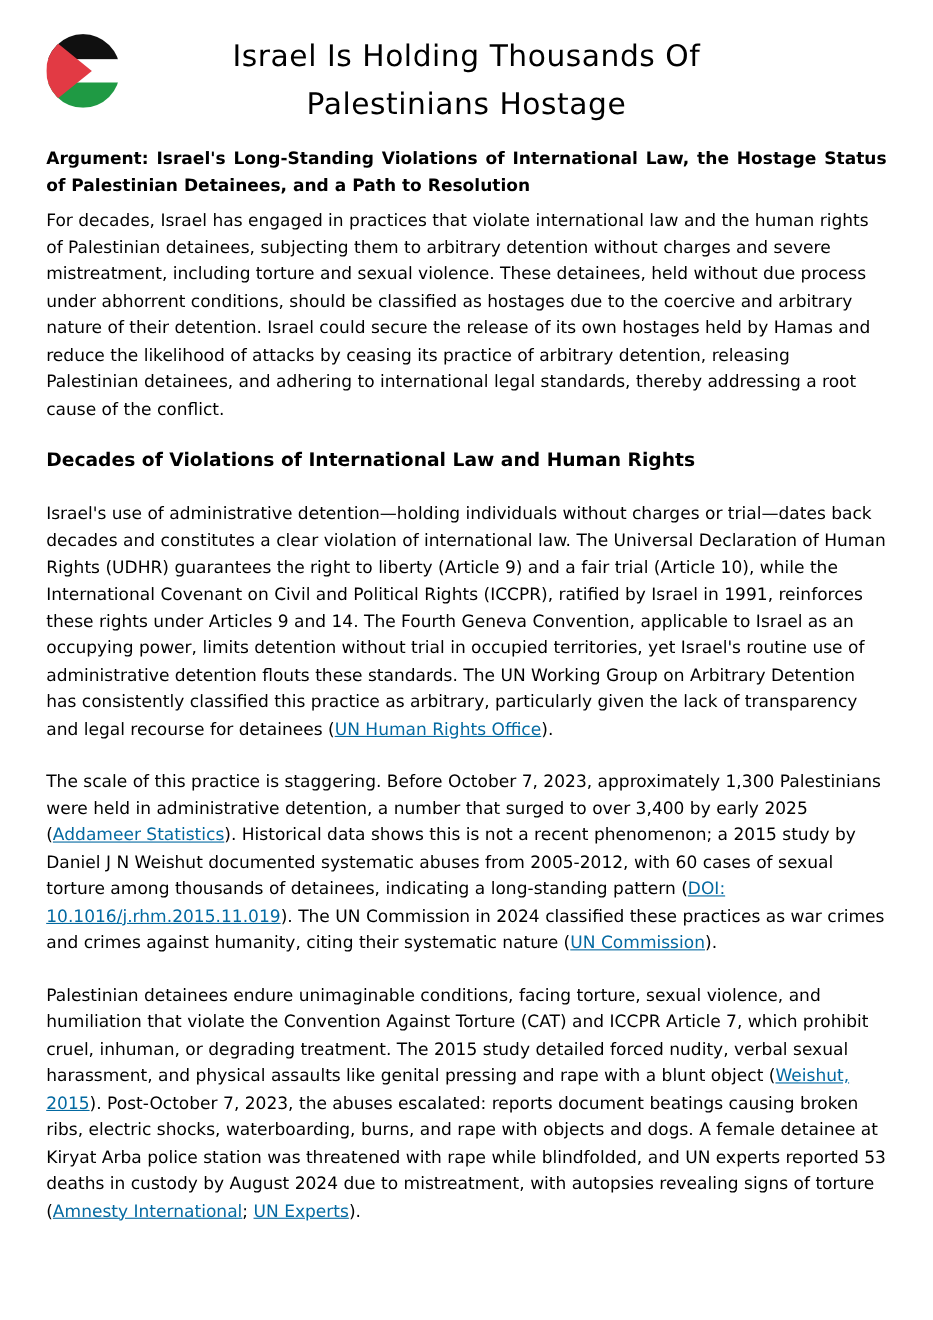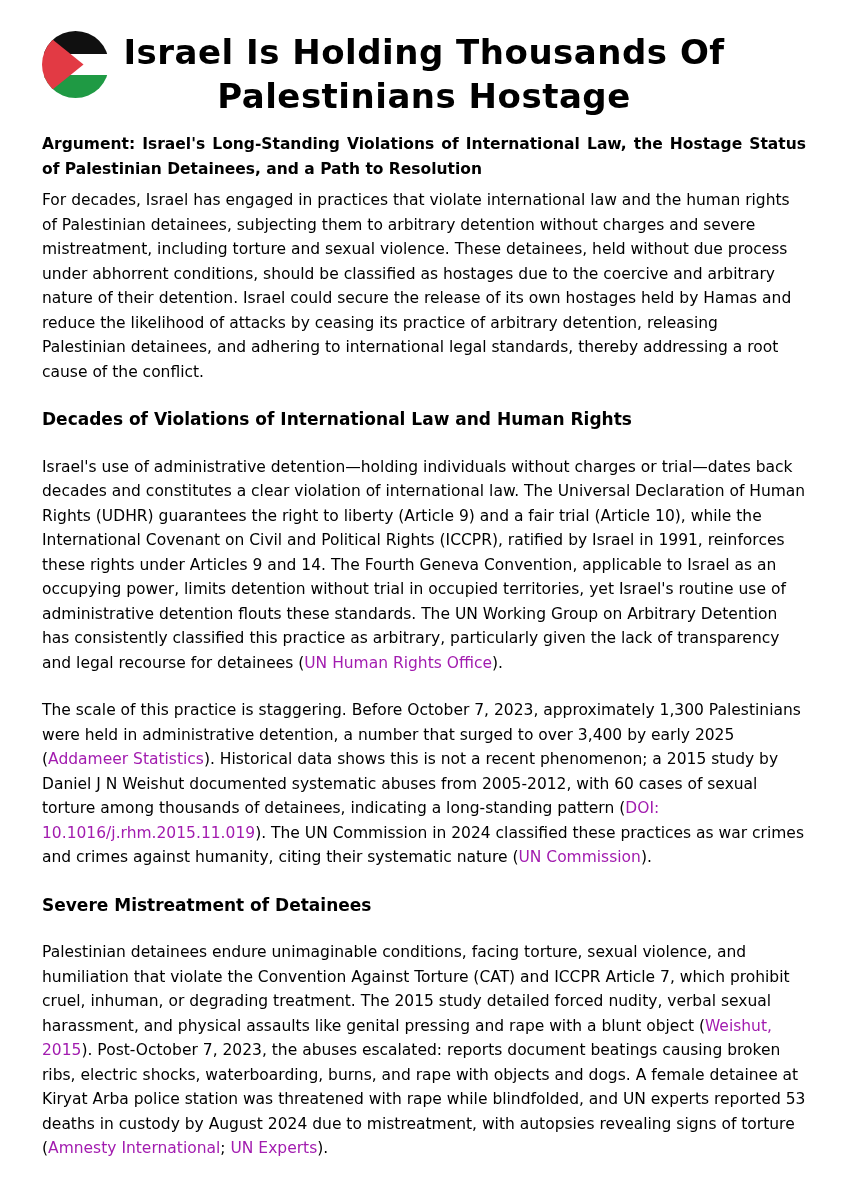--- a/index.html
+++ b/index.html
@@ -40,23 +40,23 @@
   .flag .wedge {
     position: absolute;
     left: 0;
     top: 0;
     width: 62%;
     height: 100%;
     clip-path: polygon(0 0, 100% 50%, 0 100%);
   }
   h1.doc-title {
     margin: 0 0 14px 0;
-    font-size: 34px;
+    font-size: 27px;
     line-height: 44px;
-    font-weight: bold;
+    font-weight: normal;
     text-align: center;
     white-space: pre-line;
     letter-spacing: 0.5px;
   }
   .subtitle {
     margin: 0 0 7px 0;
     font-size: 15.5px;
     line-height: 24.5px;
     font-weight: bold;
     text-align: justify;
@@ -67,21 +67,22 @@
     line-height: 24.5px;
     text-align: left;
   }
   h2.section-heading {
     margin: 0 0 23px 0;
     font-size: 17px;
     line-height: 24.5px;
     font-weight: bold;
   }
   a.doc-link {
-    color: #a21caf;
+    color: #0369a1;
+    text-decoration: underline;
     cursor: pointer;
   }
 </style>
 </head>
 <body>
 
 <div class="page">
 
   <div class="flag">
     <div class="stripe stripe-black" style="background-color: rgb(16, 16, 16);"></div>
@@ -96,17 +97,16 @@
   <p class="subtitle">Argument: Israel's Long-Standing Violations of International Law, the Hostage Status of Palestinian Detainees, and a Path to Resolution</p>
 
   <p class="body-para"><span>For decades, Israel has engaged in practices that violate international law and the human rights of Palestinian detainees, subjecting them to arbitrary detention without charges and severe mistreatment, including torture and sexual violence. These detainees, held without due process under abhorrent conditions, should be classified as hostages due to the coercive and arbitrary nature of their detention. Israel could secure the release of its own hostages held by Hamas and reduce the likelihood of attacks by ceasing its practice of arbitrary detention, releasing Palestinian detainees, and adhering to international legal standards, thereby addressing a root cause of the conflict.</span></p>
 
   <h2 class="section-heading">Decades of Violations of International Law and Human Rights</h2>
 
   <p class="body-para"><span>Israel's use of administrative detention—holding individuals without charges or trial—dates back decades and constitutes a clear violation of international law. The Universal Declaration of Human Rights (UDHR) guarantees the right to liberty (Article 9) and a fair trial (Article 10), while the International Covenant on Civil and Political Rights (ICCPR), ratified by Israel in 1991, reinforces these rights under Articles 9 and 14. The Fourth Geneva Convention, applicable to Israel as an occupying power, limits detention without trial in occupied territories, yet Israel's routine use of administrative detention flouts these standards. The UN Working Group on Arbitrary Detention has consistently classified this practice as arbitrary, particularly given the lack of transparency and legal recourse for detainees (</span><a class="doc-link">UN Human Rights Office</a><span>).</span></p>
 
   <p class="body-para"><span>The scale of this practice is staggering. Before October 7, 2023, approximately 1,300 Palestinians were held in administrative detention, a number that surged to over 3,400 by early 2025 (</span><a class="doc-link">Addameer Statistics</a><span>). Historical data shows this is not a recent phenomenon; a 2015 study by Daniel J N Weishut documented systematic abuses from 2005-2012, with 60 cases of sexual torture among thousands of detainees, indicating a long-standing pattern (</span><a class="doc-link">DOI: 10.1016/j.rhm.2015.11.019</a><span>). The UN Commission in 2024 classified these practices as war crimes and crimes against humanity, citing their systematic nature (</span><a class="doc-link">UN Commission</a><span>).</span></p>
 
-  <h2 class="section-heading">Severe Mistreatment of Detainees</h2>
 
   <p class="body-para"><span>Palestinian detainees endure unimaginable conditions, facing torture, sexual violence, and humiliation that violate the Convention Against Torture (CAT) and ICCPR Article 7, which prohibit cruel, inhuman, or degrading treatment. The 2015 study detailed forced nudity, verbal sexual harassment, and physical assaults like genital pressing and rape with a blunt object (</span><a class="doc-link">Weishut, 2015</a><span>). Post-October 7, 2023, the abuses escalated: reports document beatings causing broken ribs, electric shocks, waterboarding, burns, and rape with objects and dogs. A female detainee at Kiryat Arba police station was threatened with rape while blindfolded, and UN experts reported 53 deaths in custody by August 2024 due to mistreatment, with autopsies revealing signs of torture (</span><a class="doc-link">Amnesty International</a><span>; </span><a class="doc-link">UN Experts</a><span>).</span></p>
 
 </div>
 
 </body></html>

